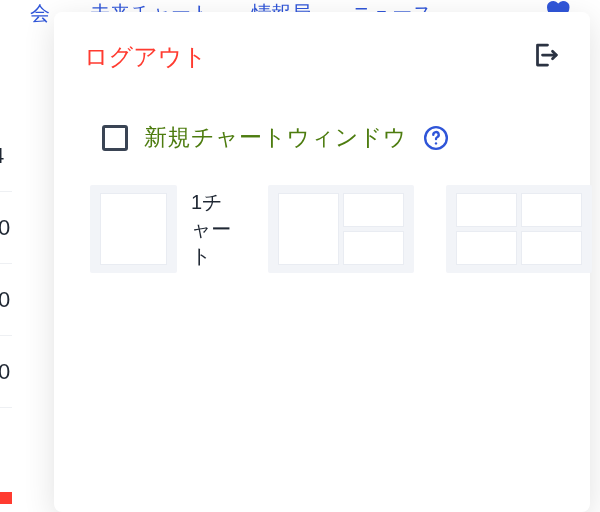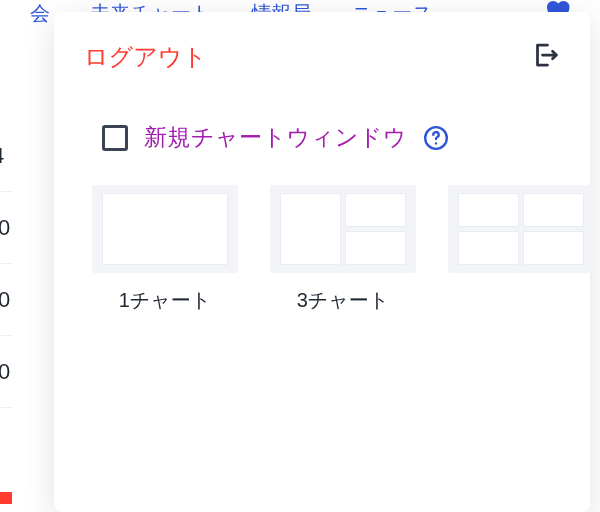--- a/index.html
+++ b/index.html
@@ -92,38 +92,38 @@
     }
     .checkbox {
       width: 26px;
       height: 26px;
       border: 3px solid #3a4454;
       border-radius: 3px;
       background: #fff;
     }
     .new-window-label {
       font-size: 23px;
-      color: #a21caf;
+      color: #4d7c0f;
       letter-spacing: 0.5px;
     }
     .help-icon {
       color: #2f55d8;
       display: inline-flex;
     }
 
     .layout-grid {
       display: grid;
       grid-template-columns: repeat(3, 150px);
       column-gap: 28px;
       row-gap: 28px;
       margin-left: 6px;
     }
     .layout-option {
       display: flex;
-      flex-direction: column;
+      flex-direction: row;
       align-items: center;
       gap: 14px;
     }
     .thumb {
       width: 146px;
       height: 88px;
       background: #f2f4f8;
       padding: 8px 10px;
       border-radius: 2px;
     }
@@ -207,21 +207,20 @@
 
 
     <div class="layout-option">
       <div class="thumb thumb-3">
         <div class="thumb-inner">
             <div class="cell"></div>
             <div class="cell"></div>
             <div class="cell"></div>
           </div>
       </div>
-      <span class="layout-label">3チャート</span>
     </div>
 
     <div class="layout-option">
       <div class="thumb thumb-4">
         <div class="thumb-inner">
             <div class="cell"></div>
             <div class="cell"></div>
             <div class="cell"></div>
             <div class="cell"></div>
           </div>

